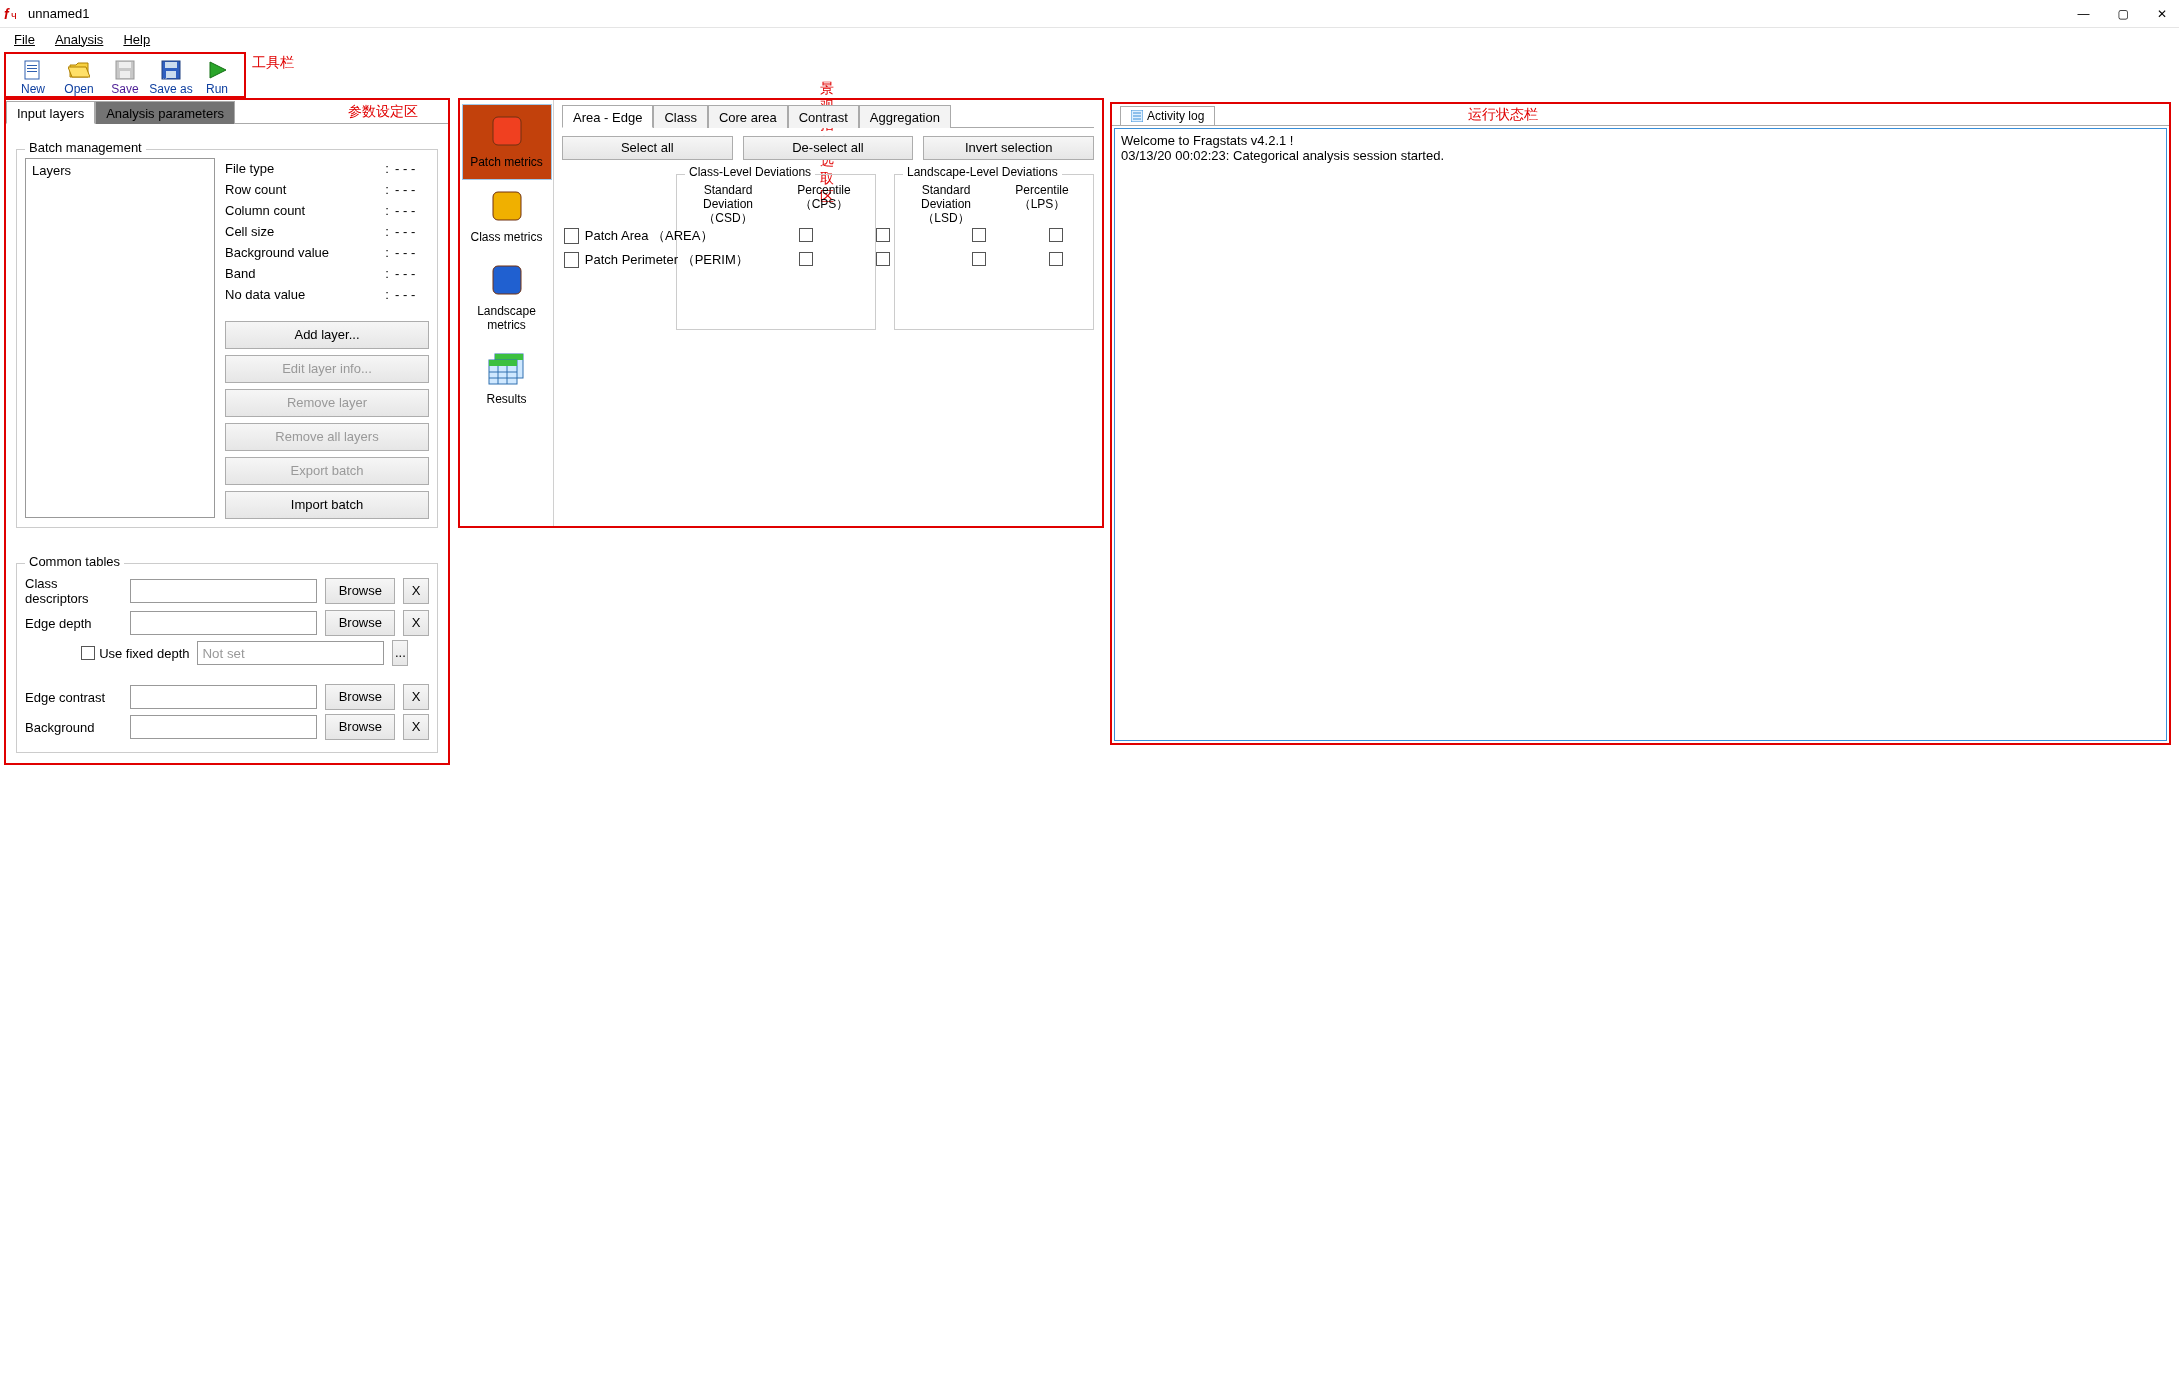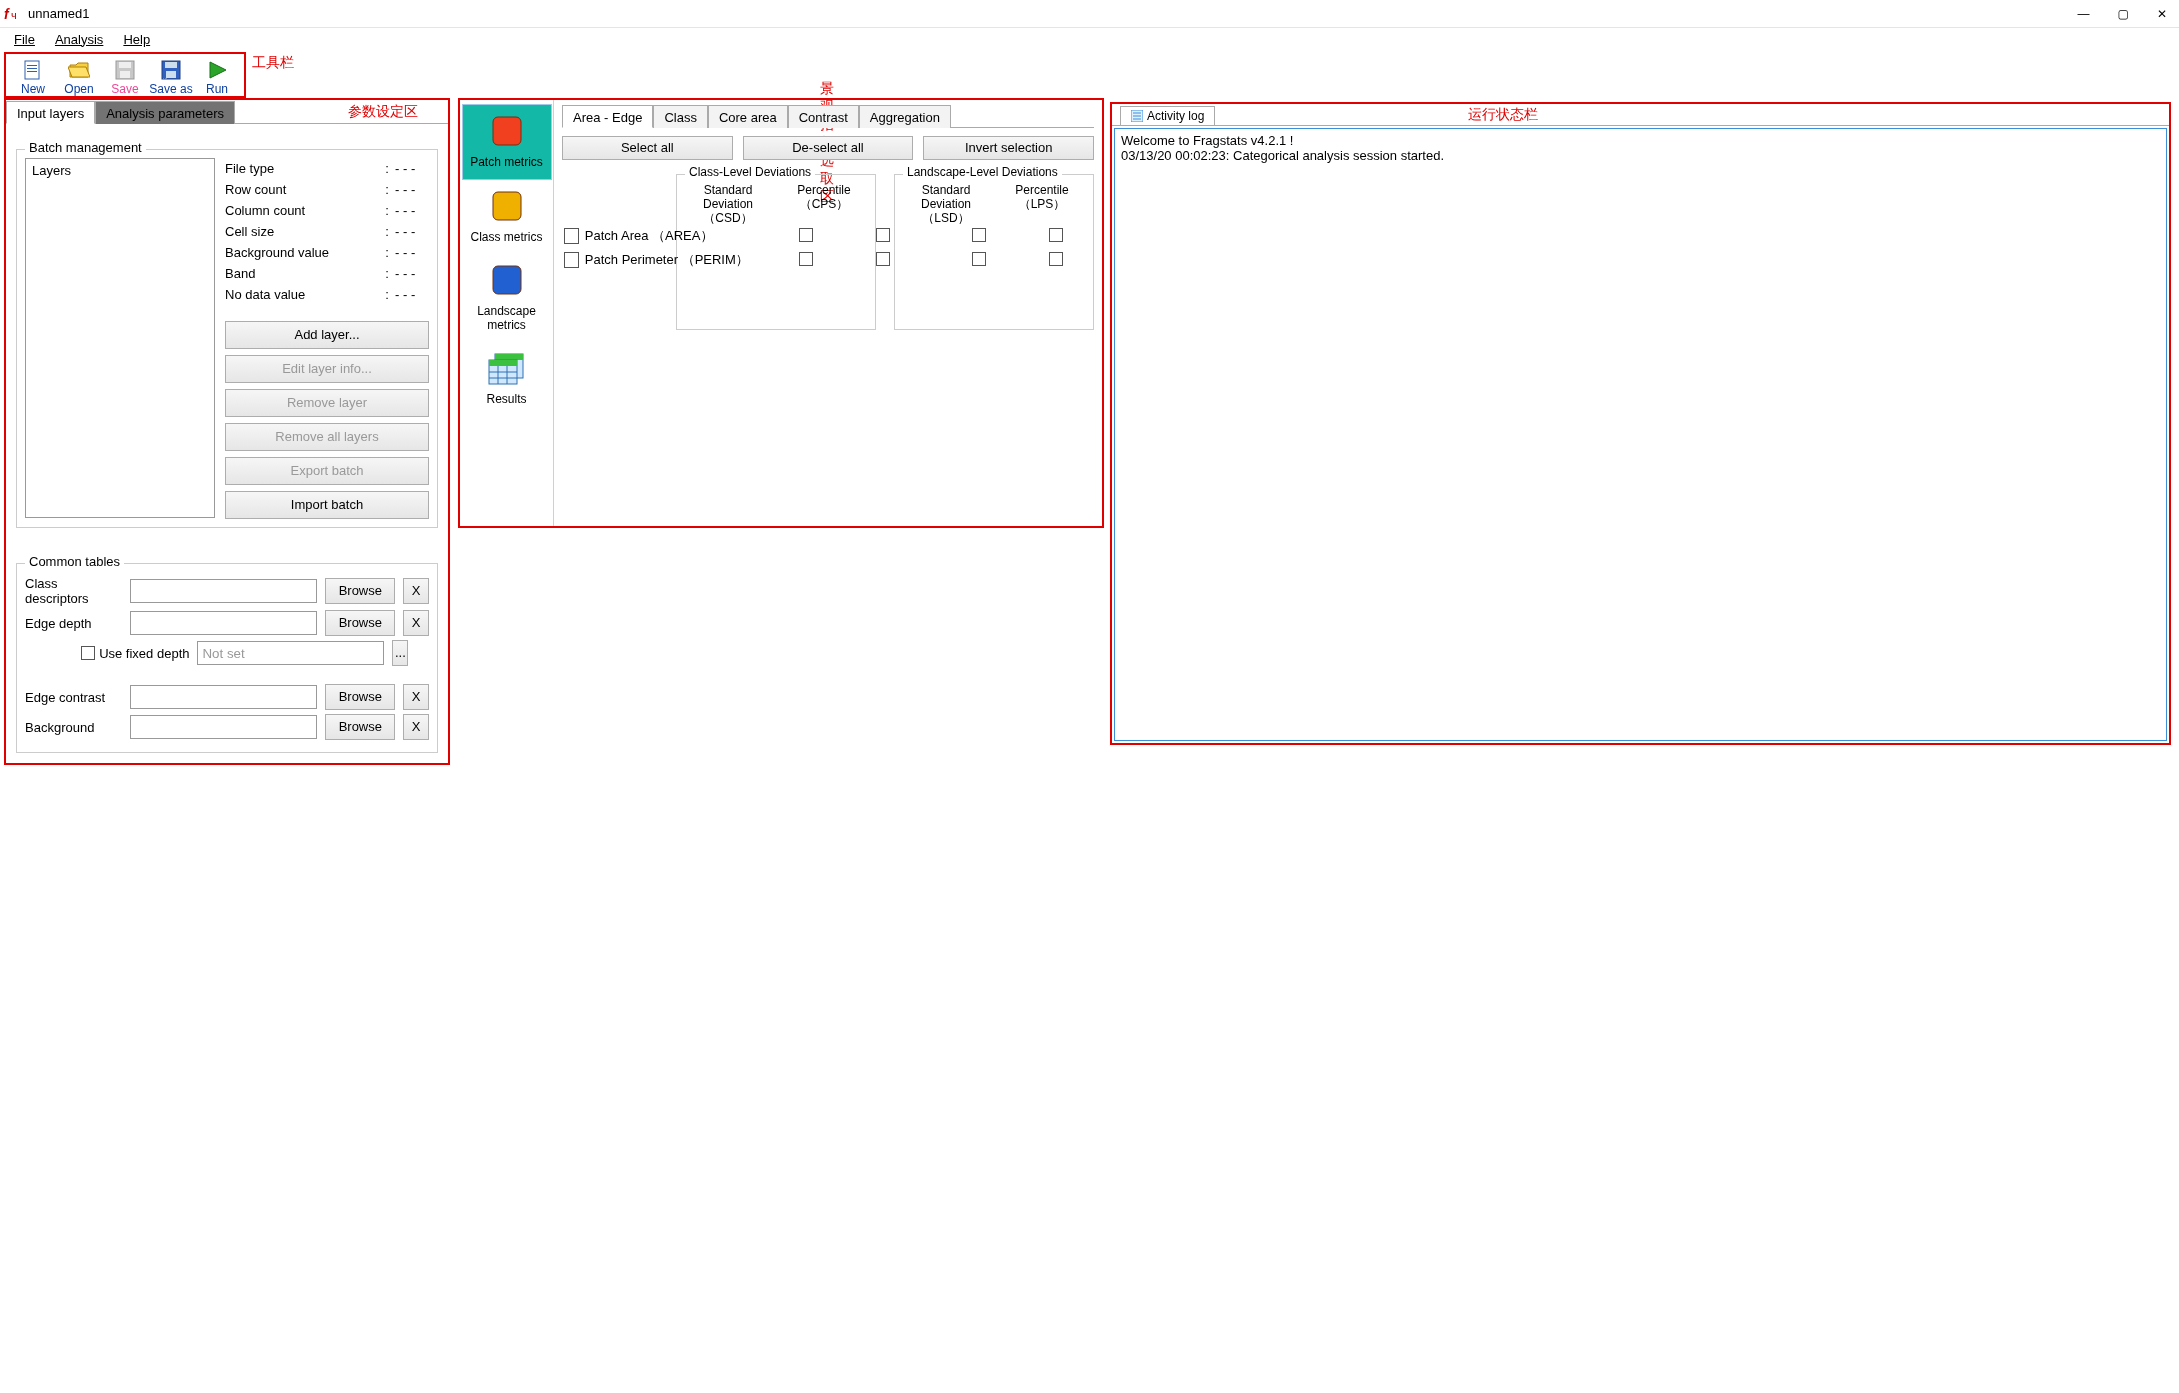--- a/index.html
+++ b/index.html
@@ -42,21 +42,21 @@
     display: flex;
     flex-direction: column;
     align-items: center;
     justify-content: flex-start;
     width: 46px;
     padding: 2px 0 0 0;
     font-size: 12px;
     color: #1040a0;
     cursor: default;
   }
-  .toolbar .tool-btn.disabled { color: #ec4899; }
+  .toolbar .tool-btn.disabled { color: #4c1d95; }
   .toolbar .tool-btn .ico { width: 24px; height: 24px; display:flex; align-items:center; justify-content:center; }
   .annot { color: #e00000; font-size: 14px; padding: 4px 6px; }
   .main-row { display: flex; flex: 1; min-height: 0; }
   .left-panel {
     width: 446px;
     border: 2px solid #e00000;
     margin: 0 4px 2px 4px;
     display: flex;
     flex-direction: column;
     position: relative;
@@ -162,21 +162,21 @@
     padding-top: 4px;
   }
   .metric-nav .nav-item {
     width: 90px;
     text-align:center;
     padding: 6px 0 10px 0;
     font-size: 12px;
     cursor:default;
   }
   .metric-nav .nav-item .nav-ico { width:40px; height:40px; margin:0 auto 4px auto; }
-  .metric-nav .nav-item.active { background: #14b8a6; border:1px solid #a0c8e8; }
+  .metric-nav .nav-item.active { background: #c2410c; border:1px solid #a0c8e8; }
   .metric-content { flex:1; padding: 4px 8px 8px 8px; display:flex; flex-direction:column; }
   .metric-tabs { display:flex; height:24px; border-bottom:1px solid #aaa; }
   .metric-tabs .mtab {
     padding:4px 10px 2px 10px;
     border:1px solid #aaa; border-bottom:none;
     background:#f3f3f3;
     font-size:13px; cursor:default;
     position:relative; top:1px;
   }
   .metric-tabs .mtab.active { background:#fff; border-bottom:1px solid #fff; }

